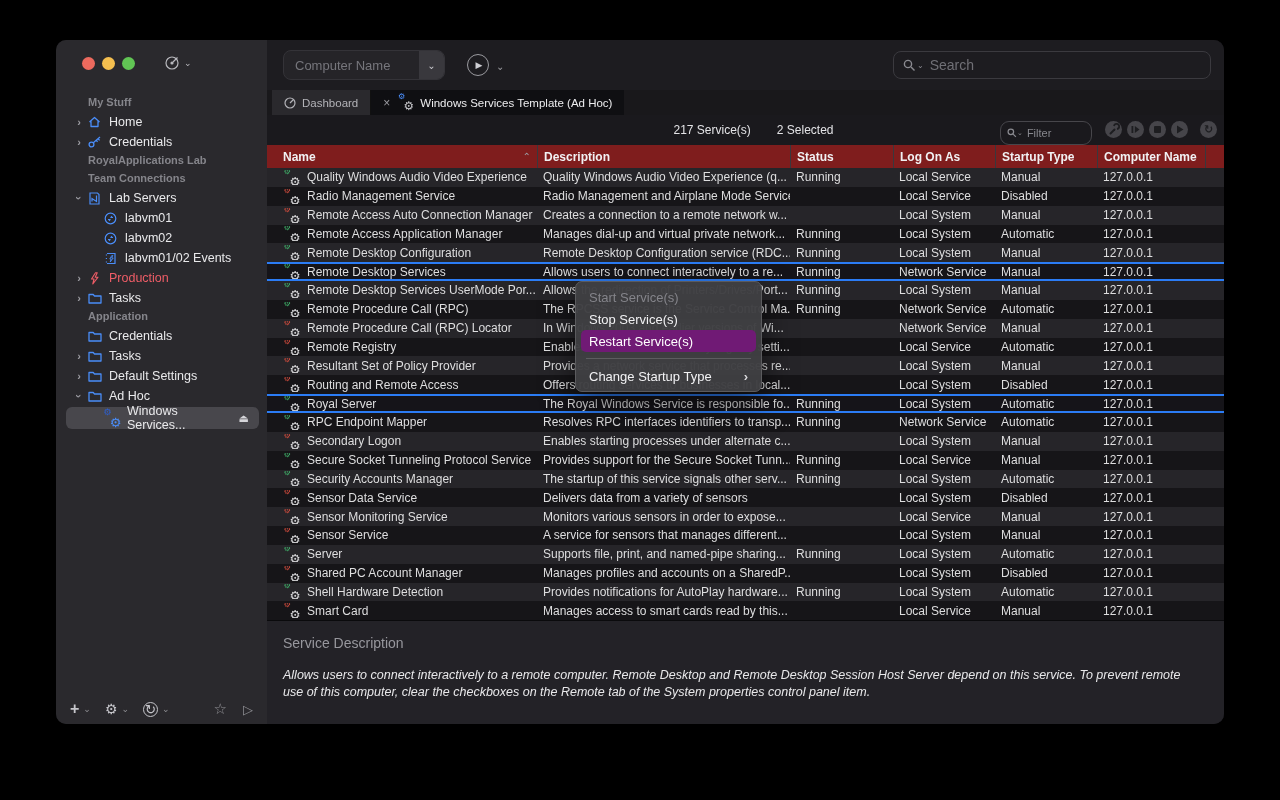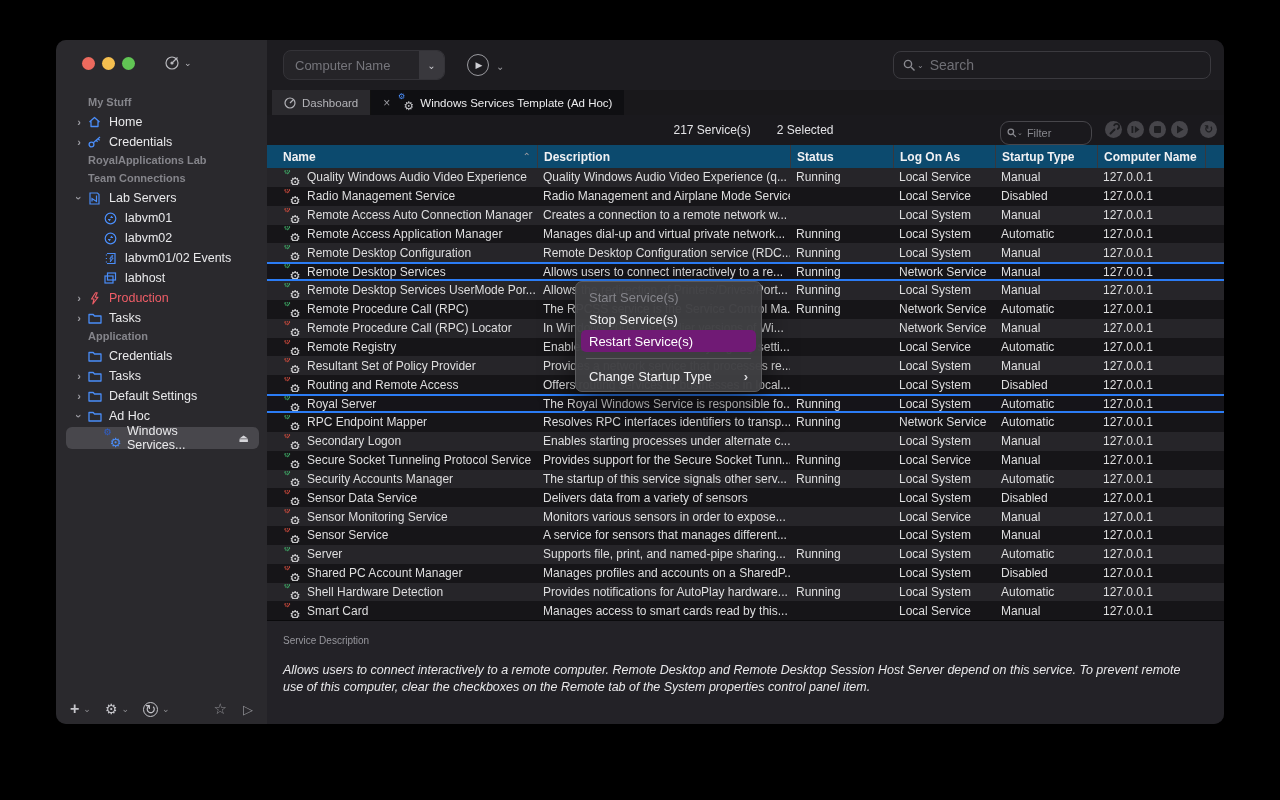--- a/index.html
+++ b/index.html
@@ -59,42 +59,42 @@
   .statusrow .selcnt { margin-left:26px; }
   .filter { position:absolute; left:733px; top:6px; width:92px; height:24px; border:1px solid #47464b; border-radius:9px;
     display:flex; align-items:center; padding-left:6px; color:#88888e; }
   .filter .ph { font-size:11px; margin-left:4px; }
   .cbtns { position:absolute; left:838px; top:6px; display:flex; gap:5px; align-items:center; }
   .cbtn { width:17px; height:17px; border-radius:50%; background:#46454a; display:flex; align-items:center; justify-content:center; color:#1d1d20; }
   .cbtn.sep { margin-left:7px; }
   .cbtn svg { display:block; }
   .cbtn .txt { font-size:11px; font-weight:bold; line-height:1; }
 
-  .thead { height:23px; flex:none; background:#0c4a6e; display:grid;
+  .thead { height:23px; flex:none; background:#7f1d1d; display:grid;
     grid-template-columns:270px 253px 103px 102px 102px 108px 1fr;
     align-items:center; color:#f1f1f3; font-size:12px; font-weight:bold; }
   .thead .th { padding-left:6px; border-left:1px solid #39383d; height:100%; display:flex; align-items:center; white-space:nowrap; overflow:hidden; }
   .thead .th:first-child { border-left:none; padding-left:16px; }
   .thead .sort { margin-left:auto; margin-right:6px; color:#9c9ca2; font-weight:normal; font-size:10px; }
 
   .rows { height:452px; flex:none; overflow:hidden; }
   .trow { height:18.85px; display:grid; grid-template-columns:270px 253px 103px 102px 102px 108px 1fr;
     align-items:center; font-size:12px; color:#dededf; }
   .trow:nth-child(odd) { background:#262529; }
   .trow:nth-child(even) { background:#161518; }
   .trow.sel { box-shadow:inset 0 2px 0 #2b7cf5, inset 0 -2px 0 #2b7cf5; background:#151419; }
   .trow .cell { padding-left:6px; white-space:nowrap; overflow:hidden; }
   .trow .namecell { display:flex; align-items:center; gap:7px; padding-left:17px; white-space:nowrap; overflow:hidden; }
   .trow .gearpair { transform:scale(.95); flex:none; }
   .trow .g-big { color:#d9d9db; }
   .trow.running .g-small { color:#3fae68; }
   .trow.stopped .g-small { color:#d14c3d; }
 
   .descpanel { flex:1; background:#232227; border-top:1px solid #0a0a0c; padding:14px 16px 0 16px; }
-  .descpanel .dp-title { color:#97979d; font-size:10px; }
+  .descpanel .dp-title { color:#97979d; font-size:14px; }
   .descpanel .dp-text { color:#e8e8ea; font-size:12.5px; line-height:17px; margin-top:16px; width:920px;font-style:italic; }
 
   
   .ctxmenu { position:absolute; left:575px; top:281px; width:187px; background:rgba(63,63,66,0.97);
     border:1px solid #5b5b5e; border-radius:7px; padding:4px 0; z-index:50;
     box-shadow:0 12px 32px rgba(0,0,0,.55); font-size:13px; }
   .mi { height:22px; display:flex; align-items:center; padding:0 13px; color:#f2f2f4; }
   .mi.disabled { color:#84848a; }
   .mi.hl { background:#701a75; border-radius:5px; margin:0 5px; padding:0 8px; color:#fff; }
   .mi .sub { margin-left:auto; color:#d9d9dc; font-size:13px; font-weight:bold; }
@@ -174,29 +174,20 @@
         </div>
         <div class="sb-item ind2">
           <span class="icon-slot">
             <svg width="13" height="13" viewBox="0 0 13 13">
               <path d="M3 1.5 H11 V11.5 H3 M3 3 H1.8 M3 6.5 H1.8 M3 10 H1.8" fill="none" stroke="#4a8df8" stroke-width="1.2"></path>
               <path d="M7.8 3.5 L5.8 7 H7.2 L6.2 10 L9.2 6 H7.6 L8.8 3.5 Z" fill="none" stroke="#4a8df8" stroke-width="0.9"></path>
             </svg>
           </span>
           <span class="lbl">labvm01/02 Events</span>
         </div>
-        <div class="sb-item ind2">
-          <span class="icon-slot">
-            <svg width="13" height="12" viewBox="0 0 13 12">
-              <rect x="3.5" y="1" width="8" height="7" fill="none" stroke="#4a8df8" stroke-width="1.2"></rect>
-              <rect x="1" y="4" width="8" height="7" fill="none" stroke="#4a8df8" stroke-width="1.2"></rect>
-            </svg>
-          </span>
-          <span class="lbl">labhost</span>
-        </div>
         <div class="sb-item red-item">
           <span class="chev ">›</span>
           <span class="icon-slot">
             <svg width="11" height="13" viewBox="0 0 11 13">
               <path d="M6.5 0.8 L2.5 7 H5 L3.8 12 L9 5.2 H6.2 L8.2 0.8 Z" fill="none" stroke="#ef5d67" stroke-width="1.1" stroke-linejoin="round"></path>
             </svg>
           </span>
           <span class="lbl">Production</span>
         </div>
         <div class="sb-item">

